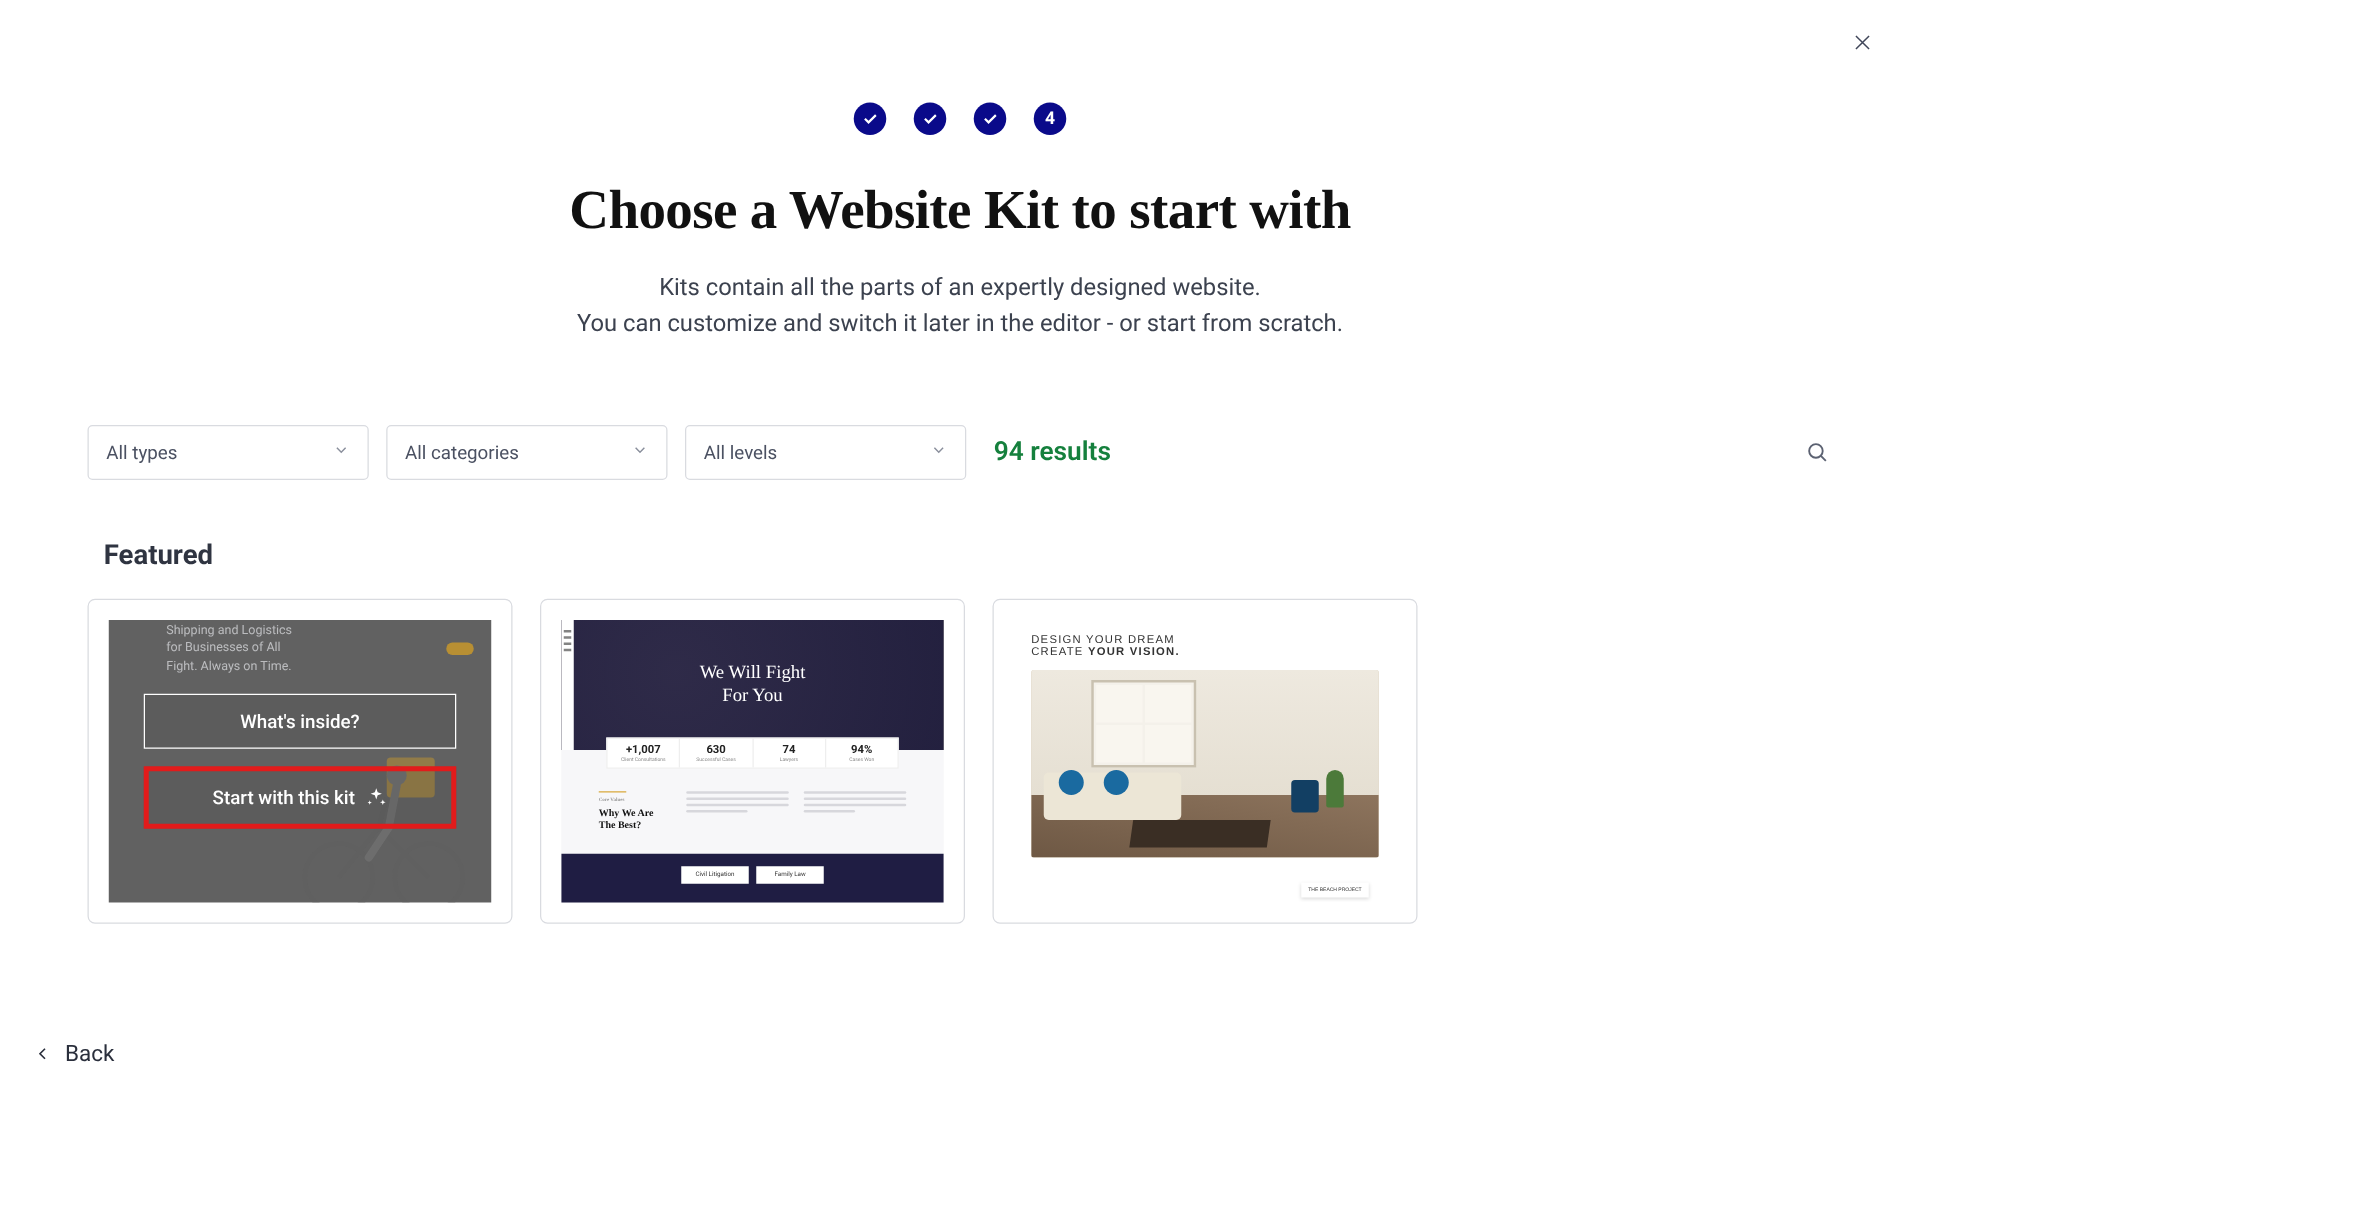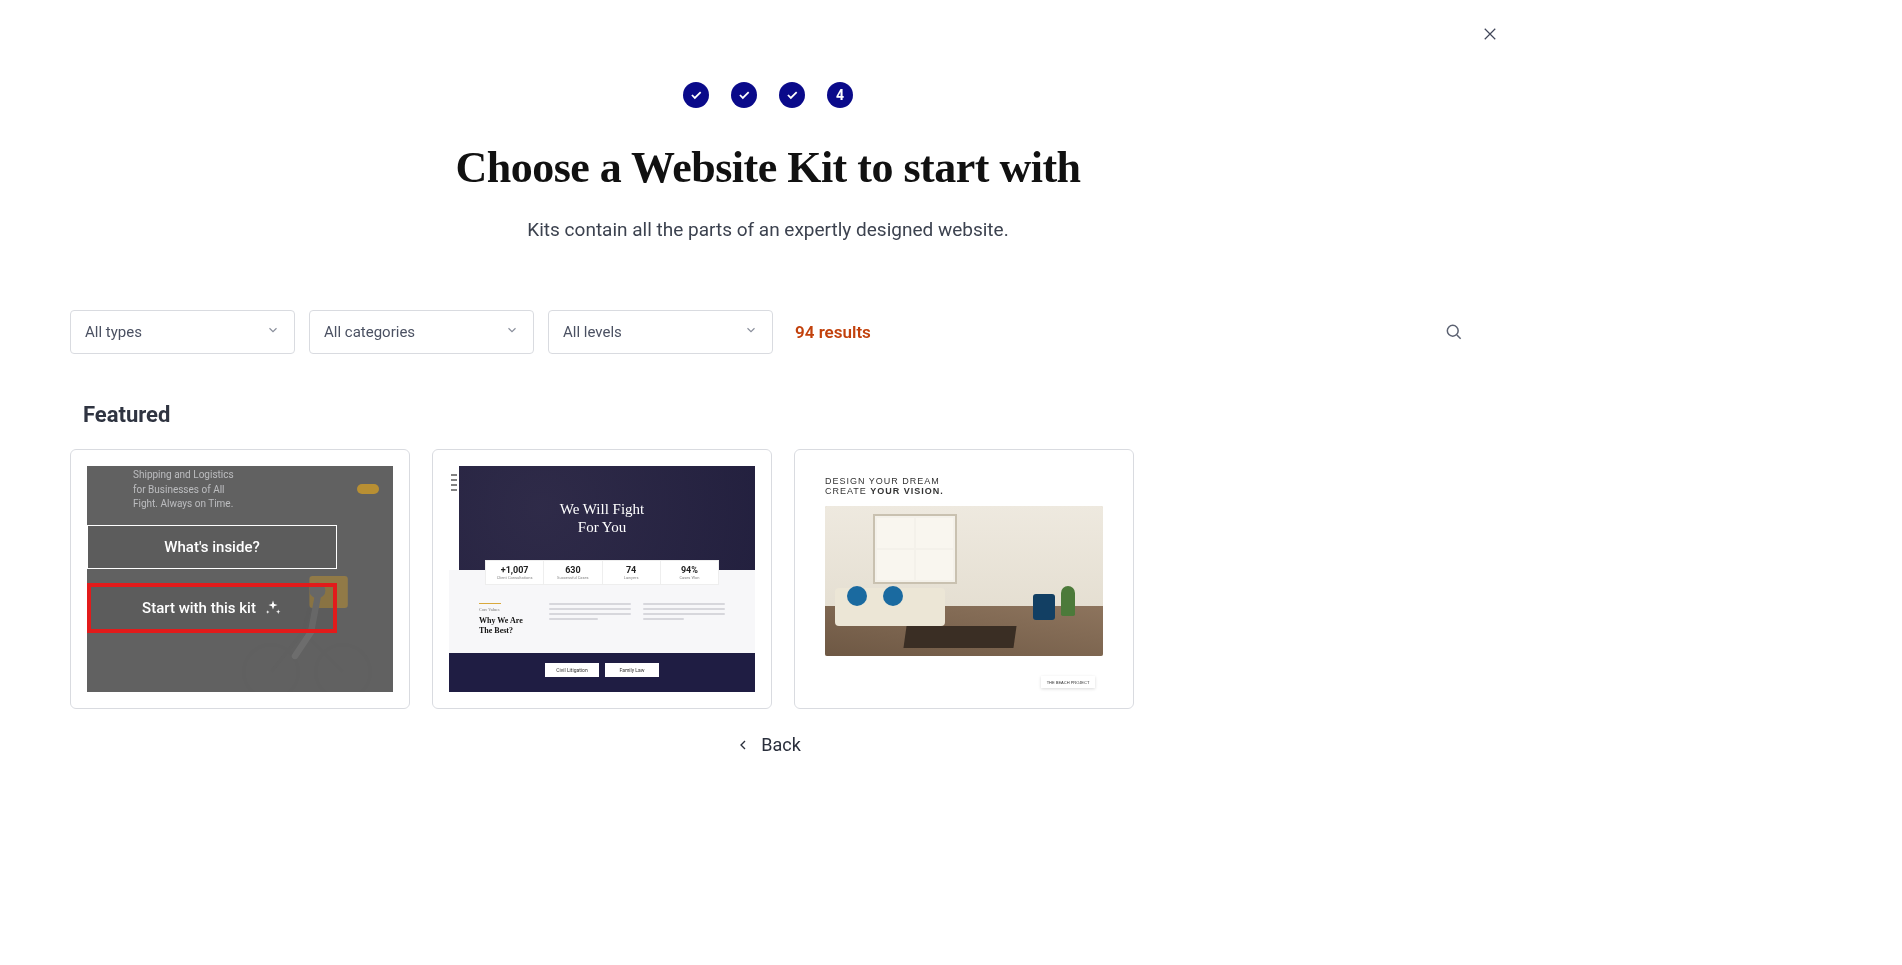--- a/index.html
+++ b/index.html
@@ -76,21 +76,21 @@
     border: 1px solid #d9dbe0;
     border-radius: 4px;
     display: flex; align-items: center; justify-content: space-between;
     padding: 3px 14px;
     color: #4b5162;
     font-size: 15px;
     cursor: pointer;
     background: #fff;
   }
   .select-box .chev { color: #8a8f9c; }
-  .results-count { font-size: 17px; font-weight: 600; color: #c2410c; margin-left: 8px; }
+  .results-count { font-size: 21px; font-weight: 600; color: #15803d; margin-left: 8px; }
   .spacer { flex: 1; }
   .search-btn { width: 24px; height: 24px; color: #5b6171; cursor: pointer; display:flex;align-items:center;justify-content:center; }
 
   .section-title {
     padding: 48px 70px 0 83px;
     font-size: 22px;
     font-weight: 700;
     color: #2f3441;
   }
 
@@ -126,21 +126,21 @@
     background: #d9a93c;
   }
   .c1-bike {
     position: absolute; right: 10px; bottom: -20px;
     width: 160px; height: 160px;
     opacity: 0.55;
   }
   .c1-overlay {
     position: absolute; inset: 0;
     background: rgba(0,0,0,0.15);
-    display: flex; flex-direction: column; align-items: flex-start; justify-content: center;
+    display: flex; flex-direction: column; align-items: center; justify-content: center;
     gap: 14px;
   }
   .c1-btn {
     width: 250px; height: 44px;
     border: 1px solid #fff;
     display: flex; align-items: center; justify-content: center;
     color: #fff; font-size: 15px; font-weight: 500;
     cursor: pointer;
     gap: 8px;
     background: rgba(0,0,0,0.05);
@@ -198,27 +198,26 @@
   .c3-sofa::before{left:12px;}
   .c3-sofa::after{left:48px;}
   .c3-table{position:absolute;left:80px;bottom:8px;width:110px;height:22px;background:#3a2e24;transform:skewX(-8deg);}
   .c3-plant{position:absolute;right:28px;bottom:40px;width:14px;height:30px;background:#4c7a3a;border-radius:8px 8px 2px 2px;}
   .c3-chair{position:absolute;right:48px;bottom:36px;width:22px;height:26px;background:#123f63;border-radius:3px;}
   .c3-label{position:absolute;right:22px;bottom:4px;width:54px;height:12px;background:#fff;box-shadow:0 1px 3px rgba(0,0,0,.15);font-size:4px;color:#333;display:flex;align-items:center;justify-content:center;}
 
   
   .footer {
     position: absolute;
-    left: 0; right: 0; top: 734px;
+    left: 0; right: 0; top: 808px;
     height: 70px;
     width: 1536px;
     background: #fff;
     display: flex; align-items: center; justify-content: space-between;
     padding: 0 26px;
-    flex-direction: column;
   }
   .back-btn {
     display: flex; align-items: center; gap: 10px;
     font-size: 18px; color: #2a2f3c; cursor: pointer;
   }
   .scratch-btn {
     border: 4px solid #e21b1b;
     padding: 14px 28px;
     font-size: 18px;
     color: #2a2f3c;
@@ -256,20 +255,21 @@
       </div>
       <div class="step-dot">
         <span>4</span>
       </div>
     </div>
 
     <div class="hdr">
       <h1>Choose a Website Kit to start with</h1>
       <div class="sub">
         <div>Kits contain all the parts of an expertly designed website.</div>
+        <div>You can customize and switch it later in the editor - or start from scratch.</div>
       </div>
     </div>
 
     <div class="filters-row">
       <div class="select-box">
         <span>All types</span>
         <span class="chev">
           <svg width="14" height="14" viewBox="0 0 24 24" fill="none" stroke="currentColor" stroke-width="2">
               <path d="M6 9l6 6 6-6"></path>
             </svg>

